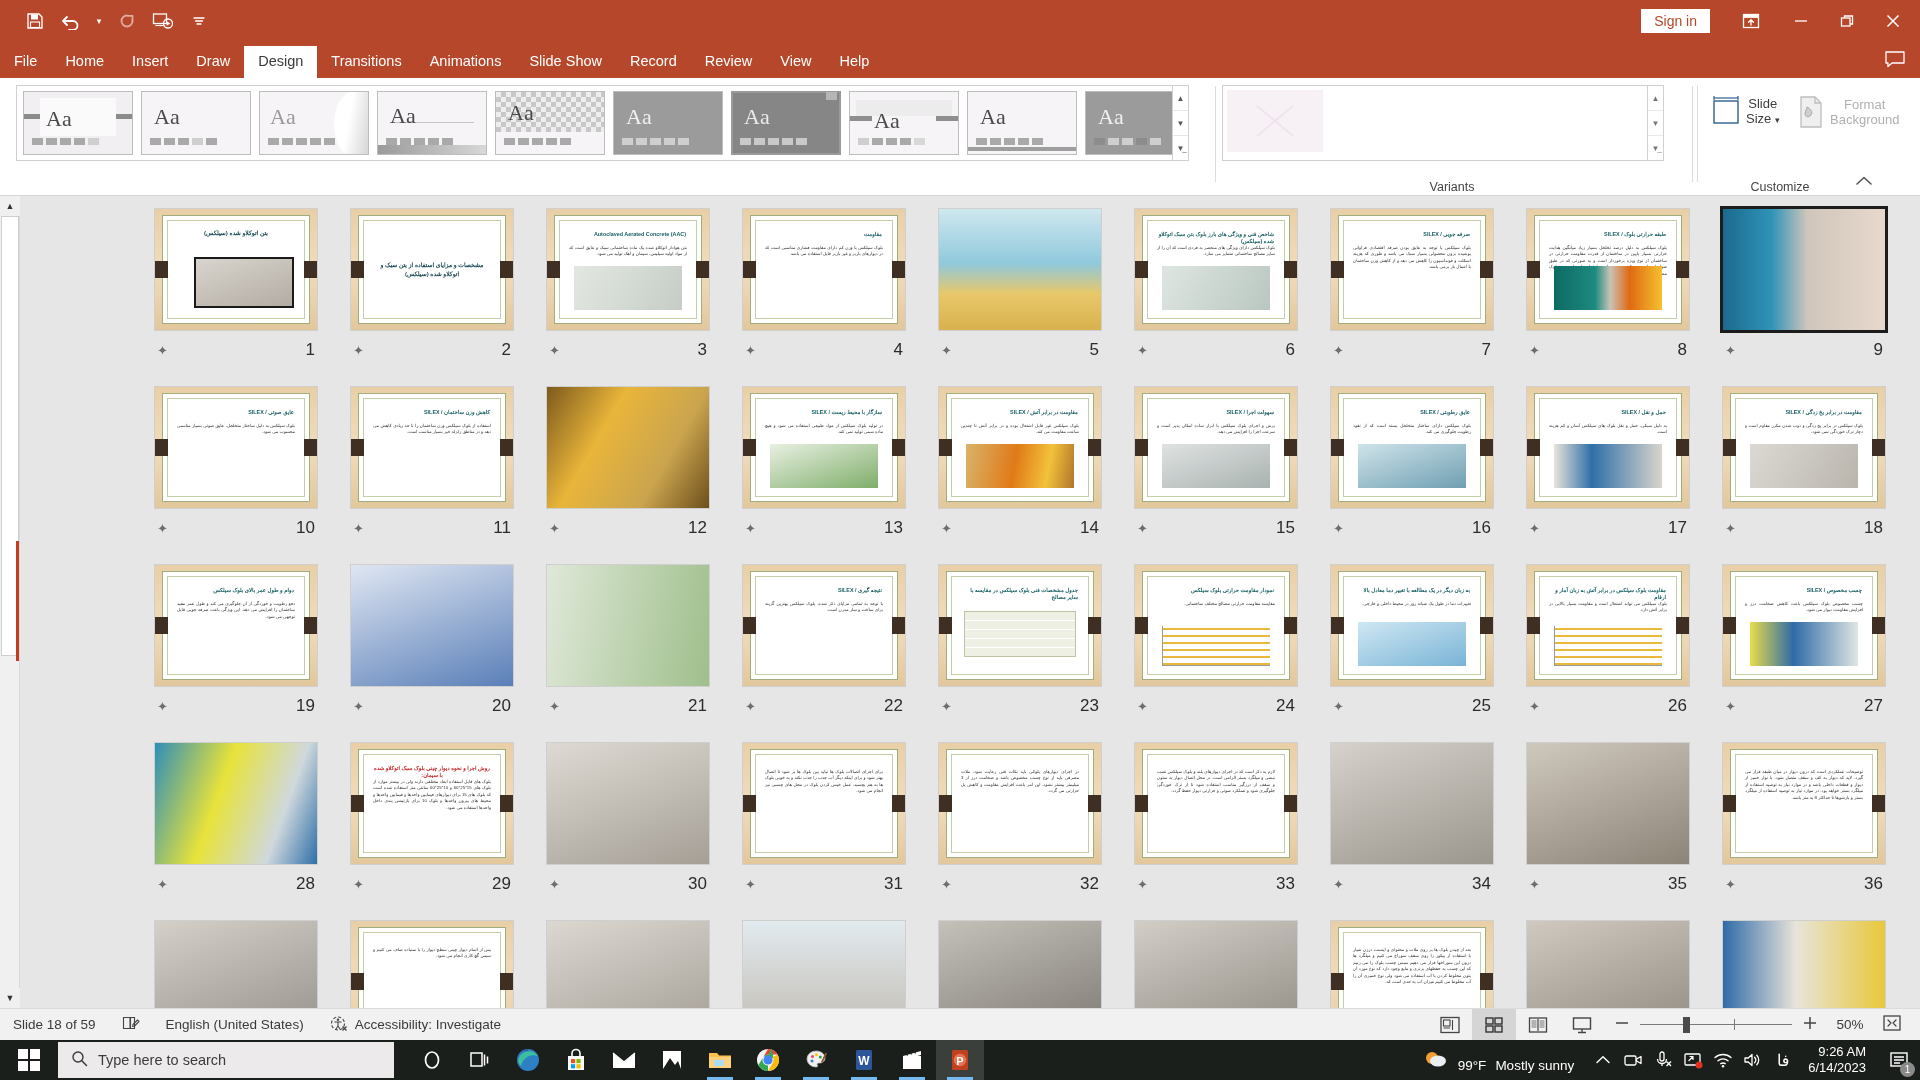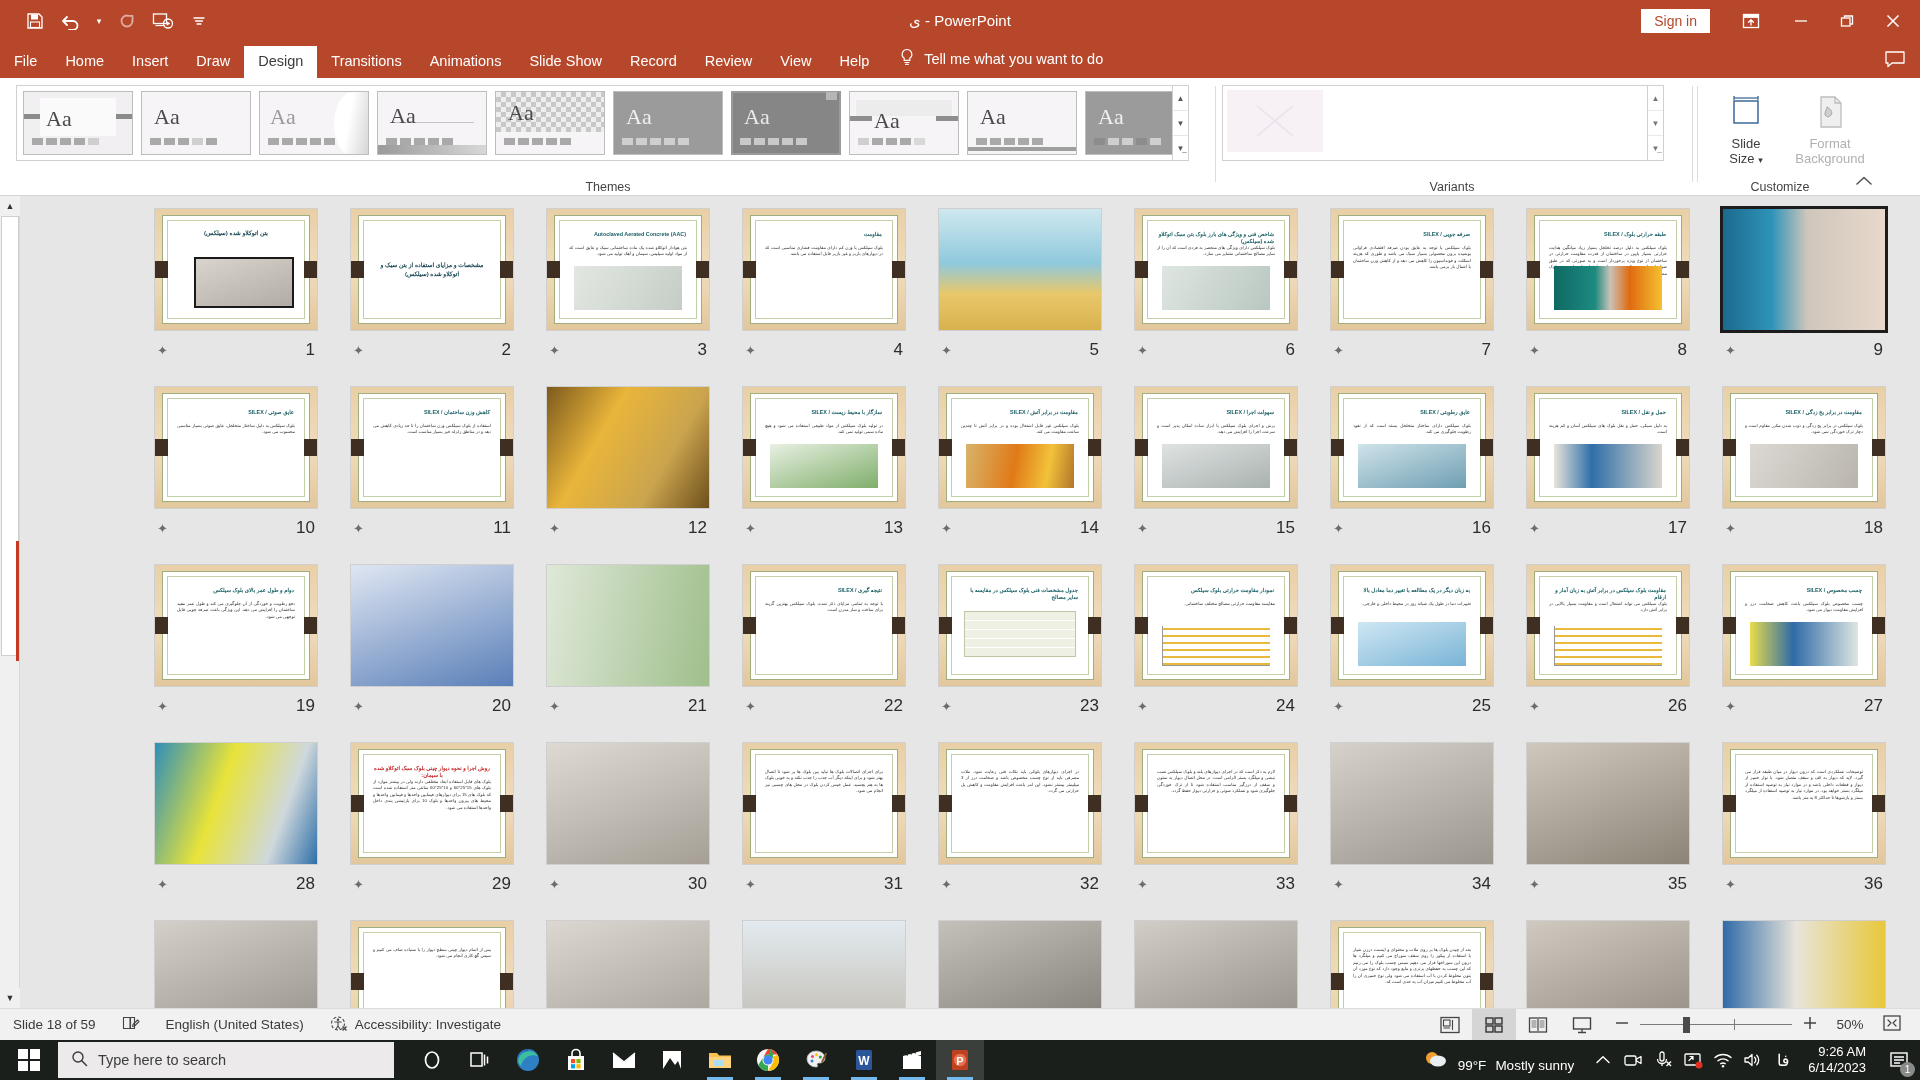--- a/index.html
+++ b/index.html
@@ -121,21 +121,21 @@
   }
   .variants-scroll div {
     flex: 1; display: flex; align-items: center; justify-content: center;
     font-size: 8px; color: #777; border-bottom: 1px solid #e9e9e9; cursor: pointer;
   }
 
   
   .customize { left: 1700px; width: 180px; }
   .cust-btns { position: absolute; top: 6px; left: 6px; display: flex; gap: 4px; }
   .cust-btn {
-    width: 80px; display: flex; flex-direction: column; align-items: center;
+    width: 80px; display: flex; flex-direction: row; align-items: center;
     font-size: 13px; color: #3c3c3c; cursor: pointer; padding-top: 4px;
   }
   .cust-btn.disabled { color: #b0b0b0; }
   .cust-ico { height: 48px; display: flex; align-items: center; justify-content: center; }
   .cust-txt { line-height: 15px; text-align: center; }
   .collapse-ribbon {
     position: absolute; right: 6px; bottom: 4px; color: #555; cursor: pointer;
   }
 
   
@@ -307,21 +307,20 @@
           <circle cx="16" cy="11.5" r="4.5" fill="none" stroke="#fff" stroke-width="1.3"></circle>
           <path d="M14.7 9.3 L18.3 11.5 L14.7 13.7 Z" fill="#fff"></path>
         </svg>
     </div>
     <div class="qat-btn" title="Customize Quick Access Toolbar">
       <svg width="14" height="14" viewBox="0 0 14 14">
           <path d="M2 4h10M3.5 7h7M5 10h4" stroke="#fff" stroke-width="1.3" stroke-linecap="round"></path>
         </svg>
     </div>
   </div>
-  <div class="title-center">ی  -  PowerPoint</div>
   <div class="title-right">
     <button class="signin">Sign in</button>
     <div class="winbtn ribbondisp">
       <svg width="20" height="18" viewBox="0 0 20 18">
           <rect x="2.5" y="2.5" width="15" height="13" fill="none" stroke="#fff" stroke-width="1.3"></rect>
           <rect x="2.5" y="2.5" width="15" height="3.4" fill="#fff"></rect>
           <path d="M10 13 V8 M7.6 10.2 L10 7.8 L12.4 10.2" stroke="#fff" stroke-width="1.3" fill="none" stroke-linecap="round" stroke-linejoin="round"></path>
         </svg>
     </div>
     <div class="winbtn">
@@ -349,29 +348,20 @@
   <div class="tab">Insert</div>
   <div class="tab">Draw</div>
   <div class="tab active">Design</div>
   <div class="tab">Transitions</div>
   <div class="tab">Animations</div>
   <div class="tab">Slide Show</div>
   <div class="tab">Record</div>
   <div class="tab">Review</div>
   <div class="tab">View</div>
   <div class="tab">Help</div>
-  <div class="tellme">
-    <span>
-      <svg width="16" height="18" viewBox="0 0 16 18">
-          <path d="M8 1.5a4.8 4.8 0 0 0-2.8 8.7v2.1h5.6v-2.1A4.8 4.8 0 0 0 8 1.5z" fill="none" stroke="#fff" stroke-width="1.2"></path>
-          <path d="M6 14.5h4M6.6 16.3h2.8" stroke="#fff" stroke-width="1.2" stroke-linecap="round"></path>
-        </svg>
-    </span>
-    <span>Tell me what you want to do</span>
-  </div>
   <div class="comment-right">
     <svg width="22" height="18" viewBox="0 0 22 18">
         <path d="M2 2h18v11H8l-4 3.5V13H2z" fill="none" stroke="#fff" stroke-width="1.3" stroke-linejoin="round"></path>
       </svg>
   </div>
 </div>
 
 <div class="ribbon">
 
   <div class="grp themes">
@@ -488,21 +478,20 @@
             <i style="background:#8c8c8c"></i>
             <i></i>
           </div>
       </div>
     </div>
     <div class="themes-scroll">
       <div>▲</div>
       <div>▼</div>
       <div style="border-bottom:none;">▼̲</div>
     </div>
-    <div class="grp-label" style="width:1200px;">Themes</div>
     <div class="grp-sep" style="right:-8px;"></div>
   </div>
 
   <div class="grp variants">
     <div class="variants-box">
       <div class="variant-thumb">
         <svg width="96" height="62" viewBox="0 0 96 62" style="position:absolute;left:0;top:0;">
           <path d="M30 16 L66 46 M66 16 L30 46" stroke="#efe3ee" stroke-width="2"></path>
         </svg>
       </div>

